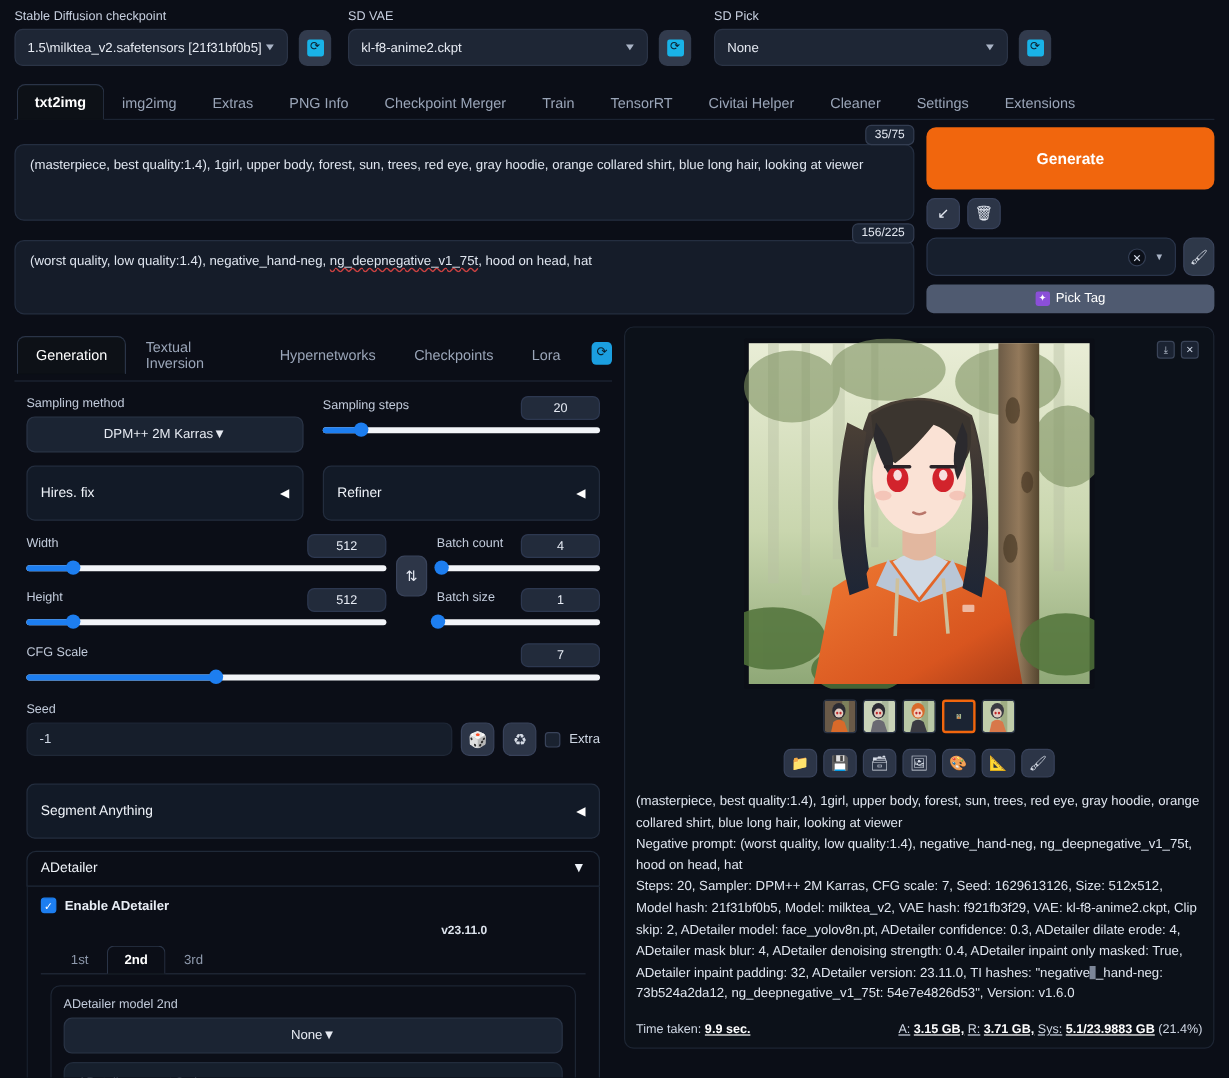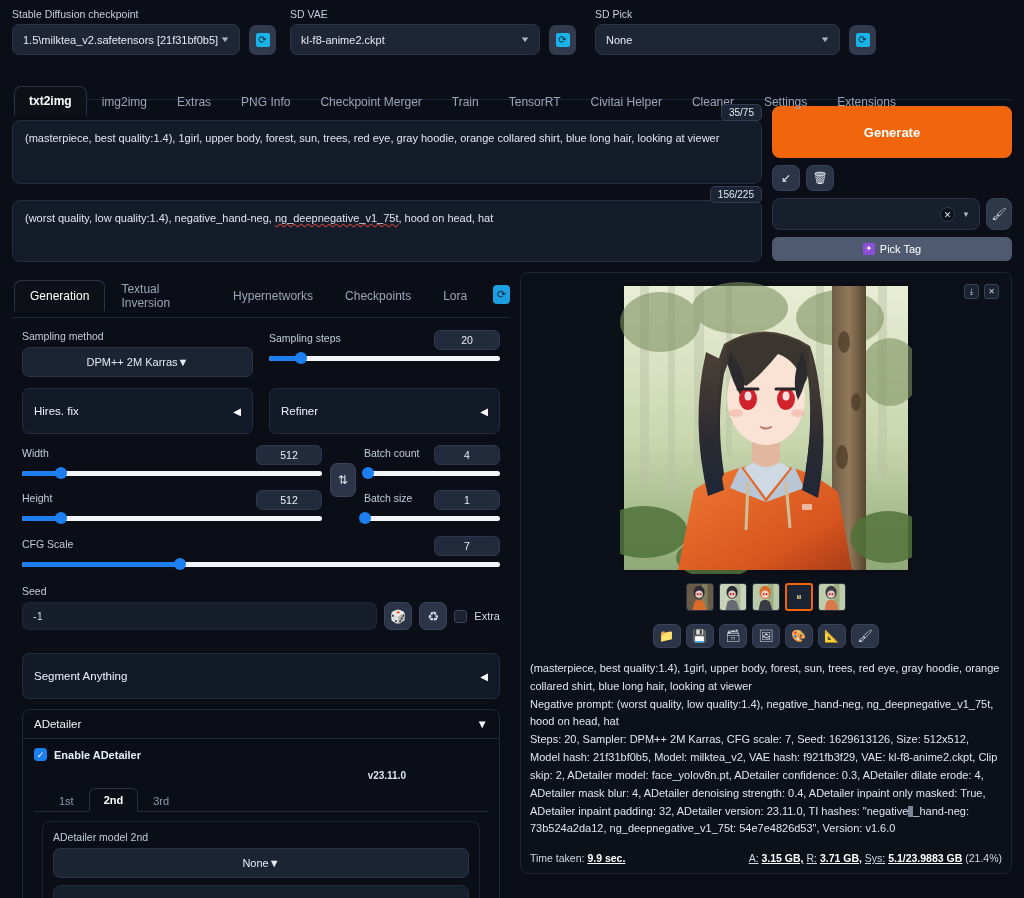--- a/index.html
+++ b/index.html
@@ -34,21 +34,21 @@
   }
 
   
   .maintabs {
     display: flex; align-items: flex-end; gap: 0;
     border-bottom: 1px solid #1c2433; margin: 10px 12px 0 12px; padding-left: 2px;
   }
   .mtab {
     padding: 7px 14px 7px 14px; font-size: 12px; color: #9aa5b8; cursor: pointer;
     border: 1px solid transparent; border-bottom: none; border-radius: 7px 7px 0 0;
-    position: relative; top: 17px;
+    position: relative; top: 1px;
   }
   .mtab.active {
     color: #fff; font-weight: bold; background: #0d1117;
     border-color: #2a3447; border-bottom: 1px solid #0d1117;
   }
 
   
   .promptwrap { display: flex; padding: 6px 12px 0 12px; gap: 10px; }
   .prompts { flex: 1; position: relative; }
   .counter {
@@ -186,21 +186,21 @@
   .adet-body {
     border: 1px solid #1f2938; border-top: none;
     border-radius: 0 0 8px 8px; padding: 9px 11px 11px 11px;
   }
   .adet-head {
     border: 1px solid #1f2938; border-radius: 8px 8px 0 0;
     height: 30px; display: flex; align-items: center; justify-content: space-between;
     padding: 0 11px; font-size: 11.5px; color: #eef2f8; cursor: pointer;
   }
   .ver { font-size: 10px; font-weight: bold; color: #dde3ed; text-align: right; padding-right: 82px; }
-  .ordertabs { display: flex; border-bottom: 1px solid #222b3a; margin-top: 6px; padding-left: 10px; align-items: center; }
+  .ordertabs { display: flex; border-bottom: 1px solid #222b3a; margin-top: 6px; padding-left: 10px; }
   .otab {
     padding: 5px 14px; font-size: 11px; color: #8e99ac; cursor: pointer;
     border: 1px solid transparent; border-bottom: none; border-radius: 6px 6px 0 0;
     position: relative; top: 1px;
   }
   .otab.active { color: #fff; font-weight: bold; border-color: #2a3447; border-bottom: 1px solid #0d1117; }
 
   .inner-block {
     margin: 9px 8px 0 8px; border: 1px solid #1d2533; border-radius: 8px;
     padding: 9px 10px 10px 10px;

